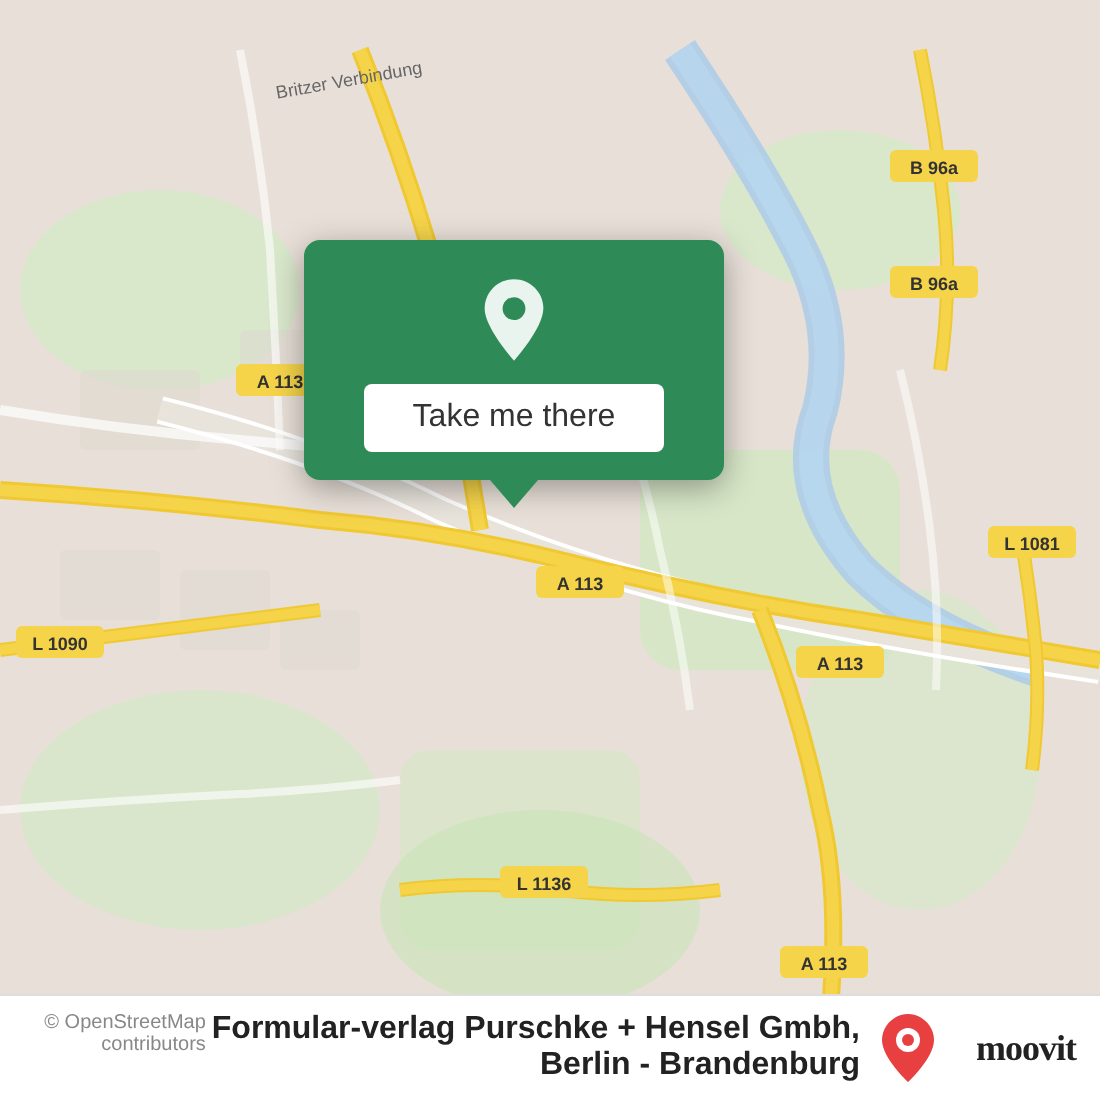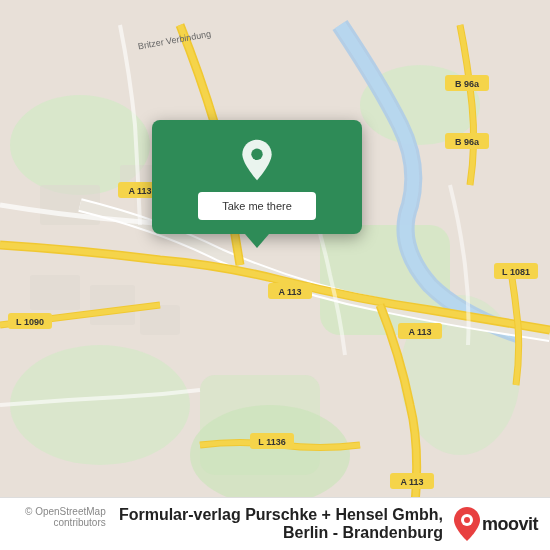--- a/index.html
+++ b/index.html
@@ -59,21 +59,21 @@
       height: 44px;
       margin-bottom: 10px;
     }
 
     #take-me-there-btn {
       background: white;
       color: #333;
       border: none;
       border-radius: 4px;
       padding: 8px 24px;
-      font-size: 11px;
+      font-size: 16px;
       font-weight: 500;
       cursor: pointer;
       white-space: nowrap;
     }
 
     
     #bottom-bar {
       position: absolute;
       bottom: 0;
       left: 0;
@@ -102,23 +102,24 @@
 
     #location-name {
       font-size: 16px;
       font-weight: 600;
       color: #222;
     }
 
     #moovit-logo {
       display: flex;
       align-items: center;
-      gap: 1px;
+      gap: 20px;
       flex-shrink: 0;
       margin-left: 10px;
+      font-family: Liberation Serif, serif;
     }
 
     #moovit-pin {
       width: 28px;
       height: 36px;
     }
 
     #moovit-text {
       font-size: 18px;
       font-weight: 700;

